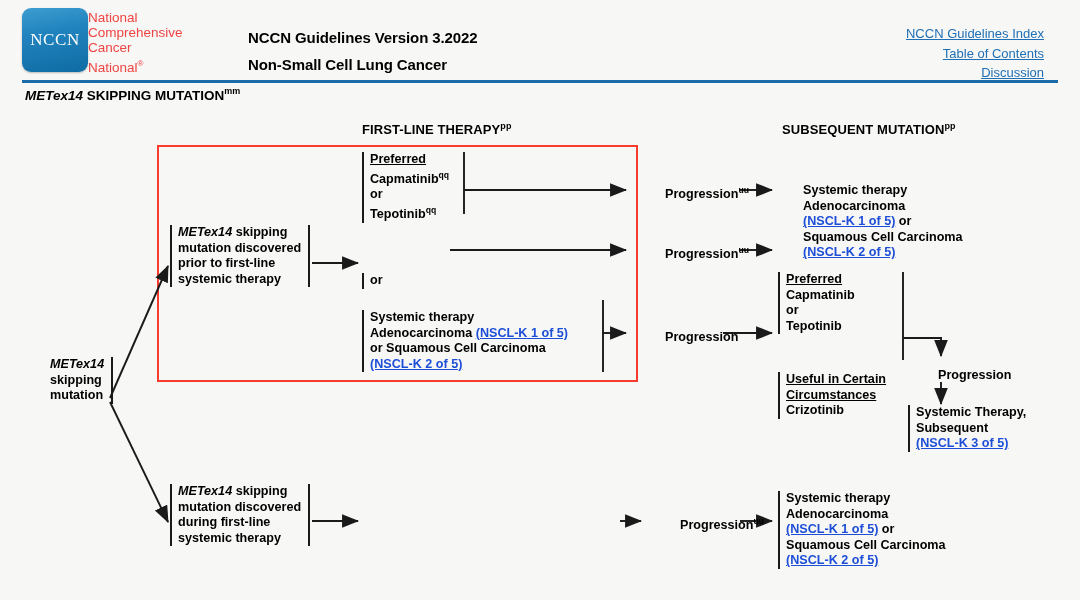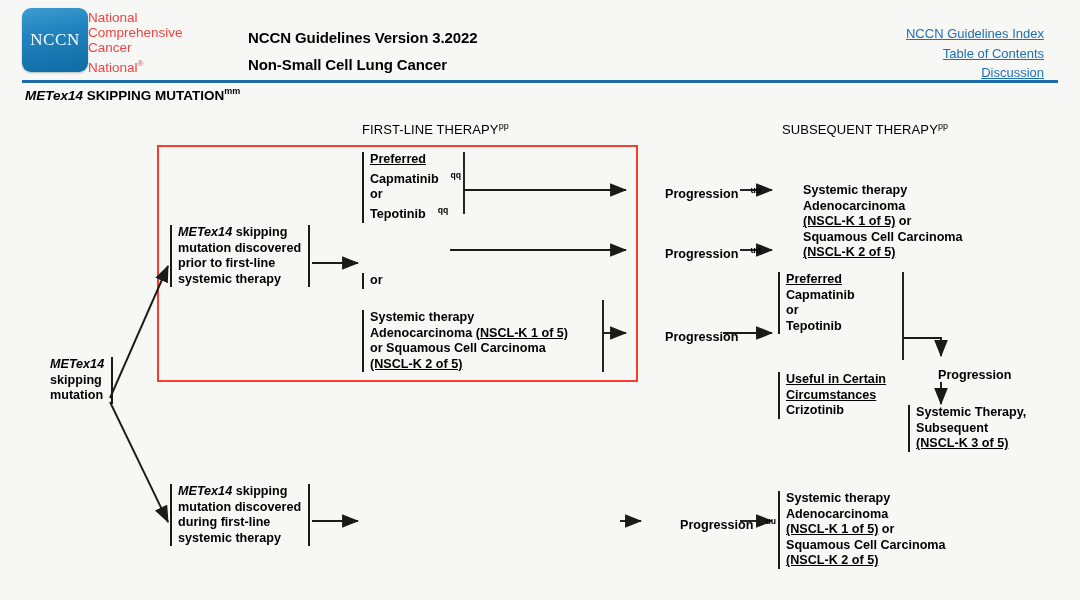--- a/index.html
+++ b/index.html
@@ -94,21 +94,21 @@
     font-size: 13.5px;
     font-weight: bold;
   }
   .section-title .it { font-style: italic; }
   .section-title sup { font-size: 9px; }
 
   
   .colhead {
     position: absolute;
     font-size: 13px;
-    font-weight: normal;
+    font-weight: bold;
     letter-spacing: .1px;
   }
   .colhead sup { font-size: 9px; }
   #colhead-first { left: 362px; top: 121px; }
   #colhead-subsequent { left: 782px; top: 121px; }
 
   
   .redbox {
     position: absolute;
     left: 157px; top: 145px;
@@ -121,24 +121,24 @@
   
   .node {
     position: absolute;
     font-size: 12.6px;
     font-weight: bold;
     line-height: 15.6px;
     white-space: nowrap;
     padding-left: 25px;
   }
   .node .it { font-style: italic; }
-  .node sup { font-size: 8.6px; margin-left: 12px; }
+  .node sup { font-size: 8.6px; }
   .node .u { text-decoration: underline; }
   .node a {
-    color: #000000;
+    color: #1d4ed8;
     text-decoration: underline;
     cursor: pointer;
   }
   
   .node.bar-left { padding-left: 6px; border-left: 2px solid #1a1a1a; }
   .node.bar-right { padding-right: 7px; border-right: 2px solid #1a1a1a; }
 
   
   #wires {
     position: absolute;
@@ -181,21 +181,21 @@
   </div>
 
   <div class="section-title">
     <span class="it">METex14</span><span> SKIPPING MUTATION</span><sup>mm</sup>
   </div>
 
   <div class="colhead" id="colhead-first">
     <span>FIRST-LINE THERAPY</span><sup>pp</sup>
   </div>
   <div class="colhead" id="colhead-subsequent">
-    <span>SUBSEQUENT THERAPY</span><sup>pp</sup>
+    <span>SUBSEQUENT MUTATION</span><sup>pp</sup>
   </div>
 
   <div class="redbox"></div>
 
   <svg id="wires">
     <defs>
       <marker id="ah" markerWidth="9" markerHeight="8" refX="8.4" refY="4" orient="auto">
         <path d="M0,0.4 L9,4 L0,7.6 z" fill="#1a1a1a"></path>
       </marker>
     </defs>

